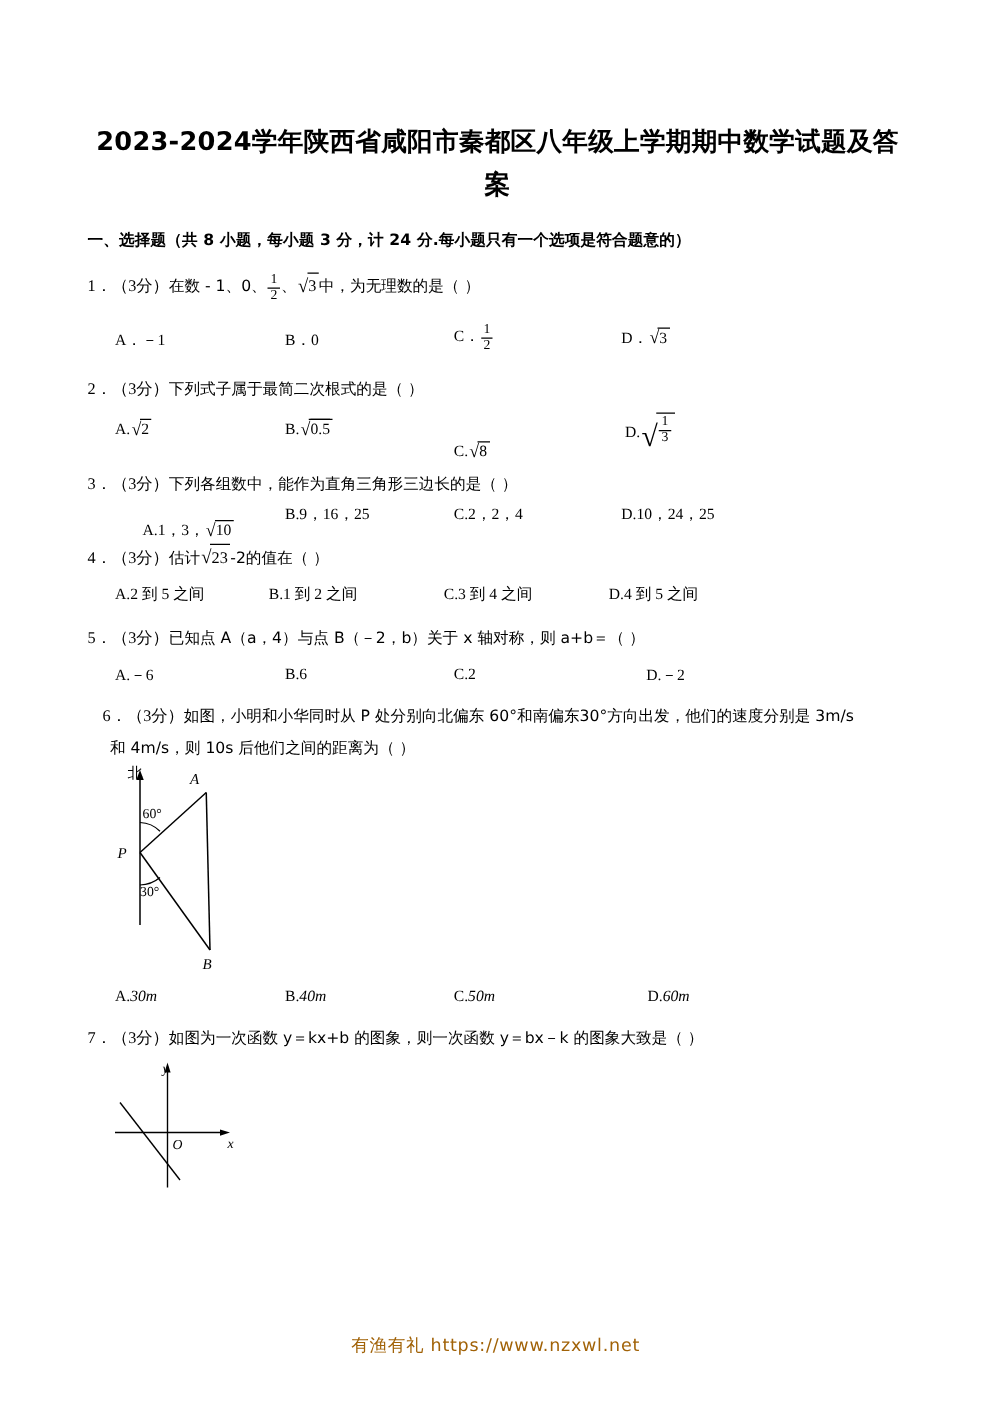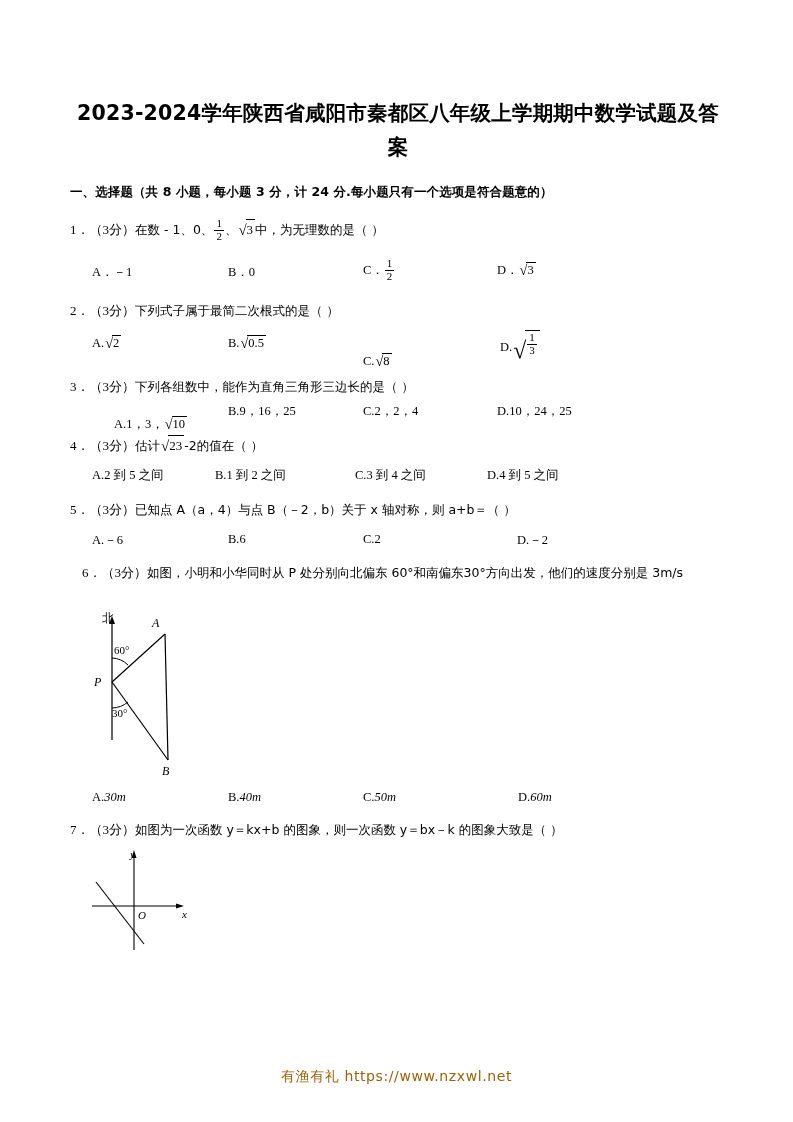--- a/index.html
+++ b/index.html
@@ -160,20 +160,23 @@
   <div class="opts" style="top:529px; left:0; width:793px; height:28px;">
     <span class="opt" style="left:92px; top:3px;"><span>A.</span><span>－6</span></span>
     <span class="opt" style="left:228px; top:3px;"><span>B.</span><span>6</span></span>
     <span class="opt" style="left:363px; top:3px;"><span>C.</span><span>2</span></span>
     <span class="opt" style="left:497px; top:3px;margin-left:20px;"><span>D.</span><span>－2</span></span>
   </div>
 
   <div class="q" style="top:563px;margin-left:12px;">
     <span>6</span>．<span>（3分）</span><span class="cn">如图，小明和小华同时从 P 处分别向北偏东 60°和南偏东30°方向出发，他们的速度分别是 3m/s</span>
   </div>
+  <div class="q" style="top:588px; left:88px;">
+    <span class="cn">和 4m/s，则 10s 后他们之间的距离为（      ）</span>
+  </div>
 
   <div class="figure6">
     <svg width="200" height="180" viewBox="0 0 200 180">
 
       <line x1="32" y1="8" x2="32" y2="128" stroke="#000" stroke-width="1.2"></line>
 
       <polygon points="32,4 29,12 35,12" fill="#000"></polygon>
 
       <line x1="32" y1="70" x2="85" y2="22" stroke="#000" stroke-width="1.2"></line>
 

